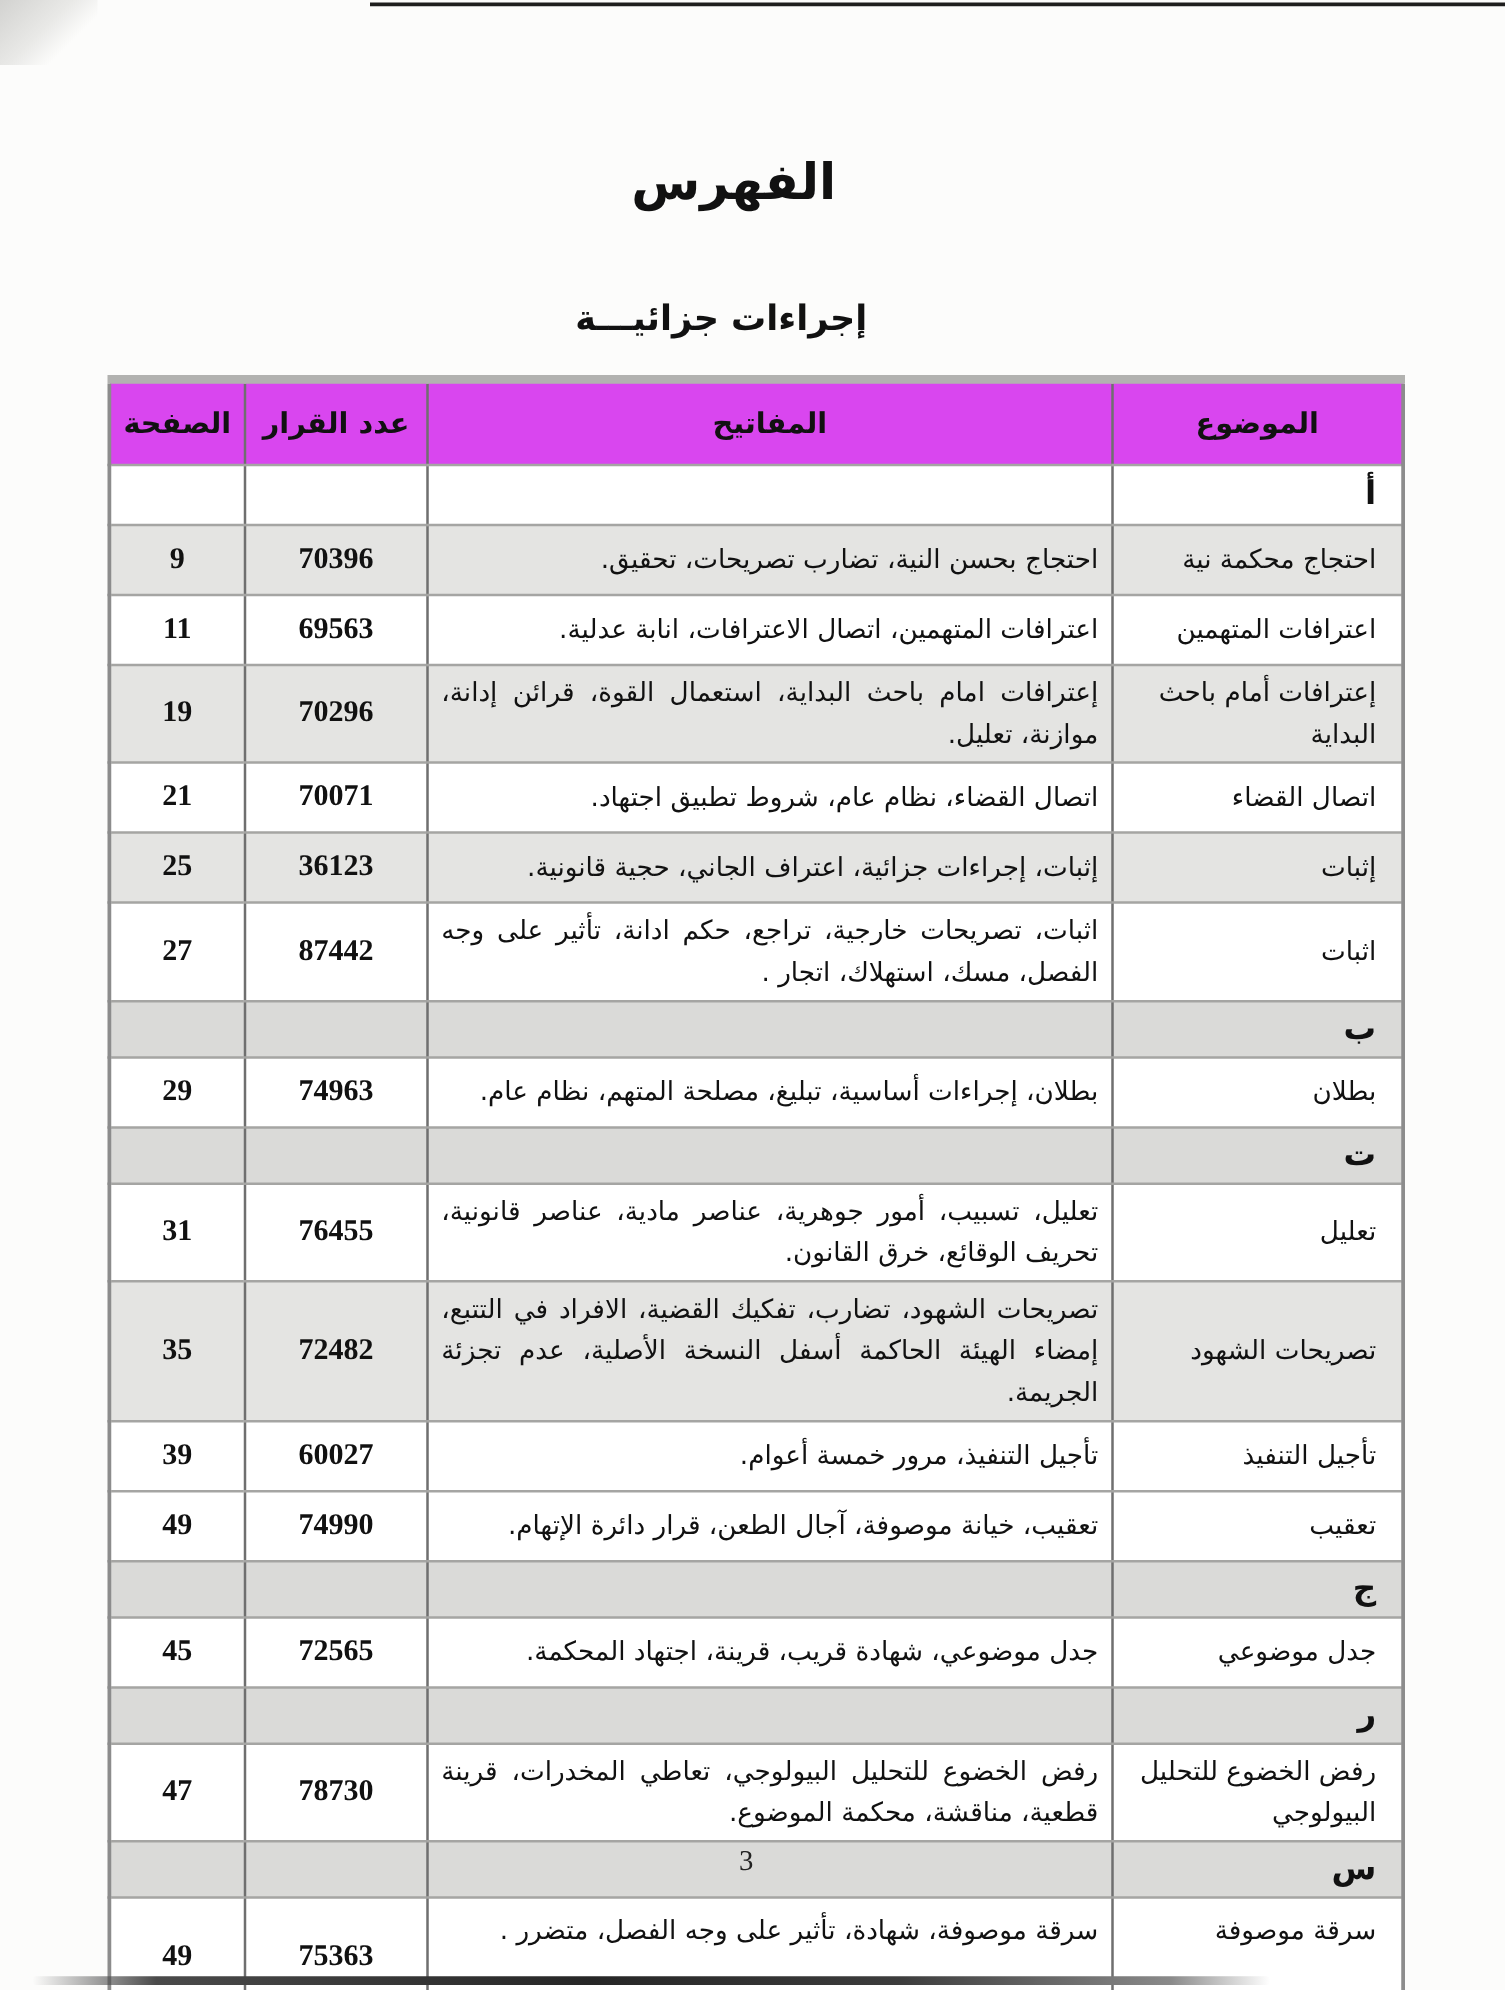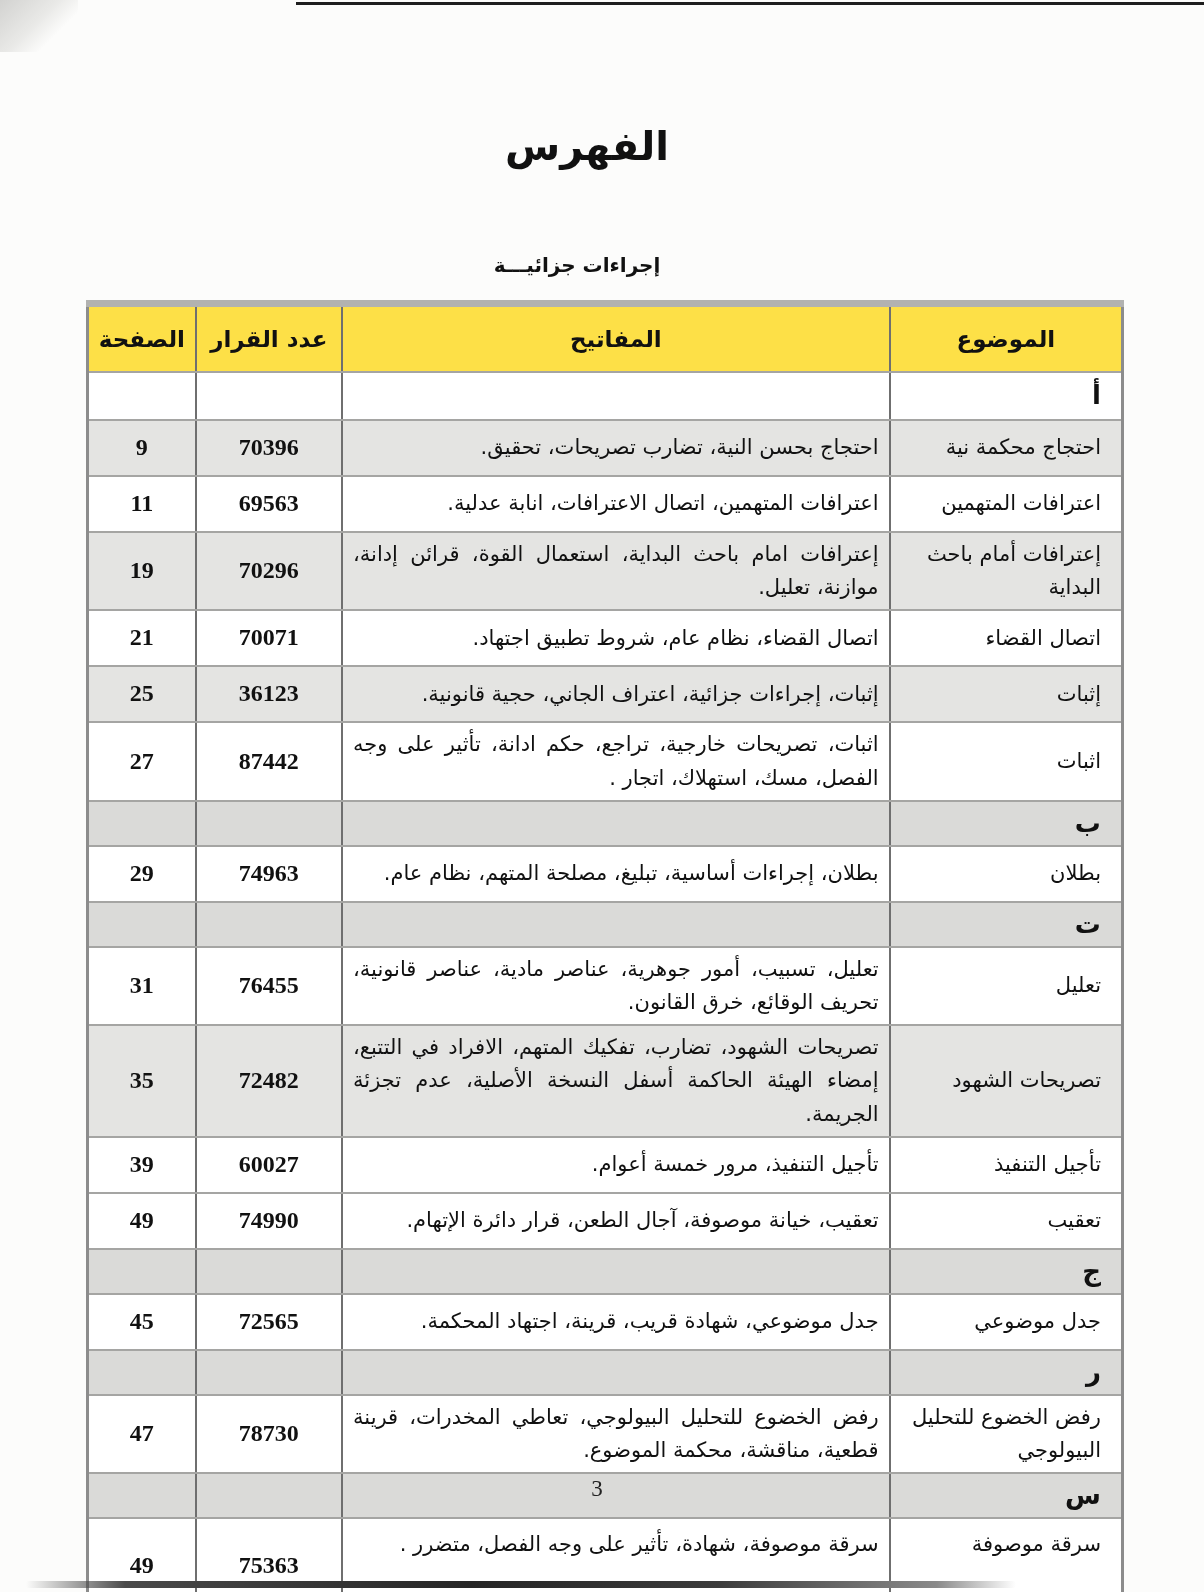--- a/index.html
+++ b/index.html
@@ -49,27 +49,27 @@
     top: 124px;
     left: 0;
     right: 30px;
     text-align: center;
     font-size: 40px;
     line-height: 1.1;
     font-weight: 900;
     letter-spacing: 1px;
   }
   .subtitle {
-    margin: 15px;
+    margin: 0;
     position: absolute;
     top: 238px;
     left: 0;
     right: 50px;
     text-align: center;
-    font-size: 20px;
+    font-size: 28px;
     font-weight: bold;
   }
   
   table.toc {
     position: absolute;
     top: 300px;
     left: 86px;
     width: 1038px;
     border-collapse: collapse;
     direction: rtl;
@@ -81,21 +81,21 @@
   }
   .toc th, .toc td {
     border-left: 2px solid #6f6f6f;
     border-right: 2px solid #6f6f6f;
     border-top: 2.5px solid #a5a5a3;
     border-bottom: 2.5px solid #a5a5a3;
     vertical-align: middle;
     word-wrap: break-word;
   }
   .toc th {
-    background: #fde047;
+    background: #d946ef;
     height: 56px;
     font-size: 23px;
     font-weight: bold;
     text-align: center;
     padding: 4px 8px;
   }
   .toc td {
     height: 44px;
     font-size: 21px;
     line-height: 1.58;
@@ -226,21 +226,21 @@
         <td class="col-page"></td>
       </tr>
       <tr>
         <td class="col-topic">تعليل</td>
         <td class="col-keys">تعليل، تسبيب، أمور جوهرية، عناصر مادية، عناصر قانونية، تحريف الوقائع، خرق القانون.</td>
         <td class="col-decision">76455</td>
         <td class="col-page">31</td>
       </tr>
       <tr class="shaded">
         <td class="col-topic">تصريحات الشهود</td>
-        <td class="col-keys">تصريحات الشهود، تضارب، تفكيك المتهم، الافراد في التتبع، إمضاء الهيئة الحاكمة أسفل النسخة الأصلية، عدم تجزئة الجريمة.</td>
+        <td class="col-keys">تصريحات الشهود، تضارب، تفكيك القضية، الافراد في التتبع، إمضاء الهيئة الحاكمة أسفل النسخة الأصلية، عدم تجزئة الجريمة.</td>
         <td class="col-decision">72482</td>
         <td class="col-page">35</td>
       </tr>
       <tr>
         <td class="col-topic">تأجيل التنفيذ</td>
         <td class="col-keys">تأجيل التنفيذ، مرور خمسة أعوام.</td>
         <td class="col-decision">60027</td>
         <td class="col-page">39</td>
       </tr>
       <tr>

